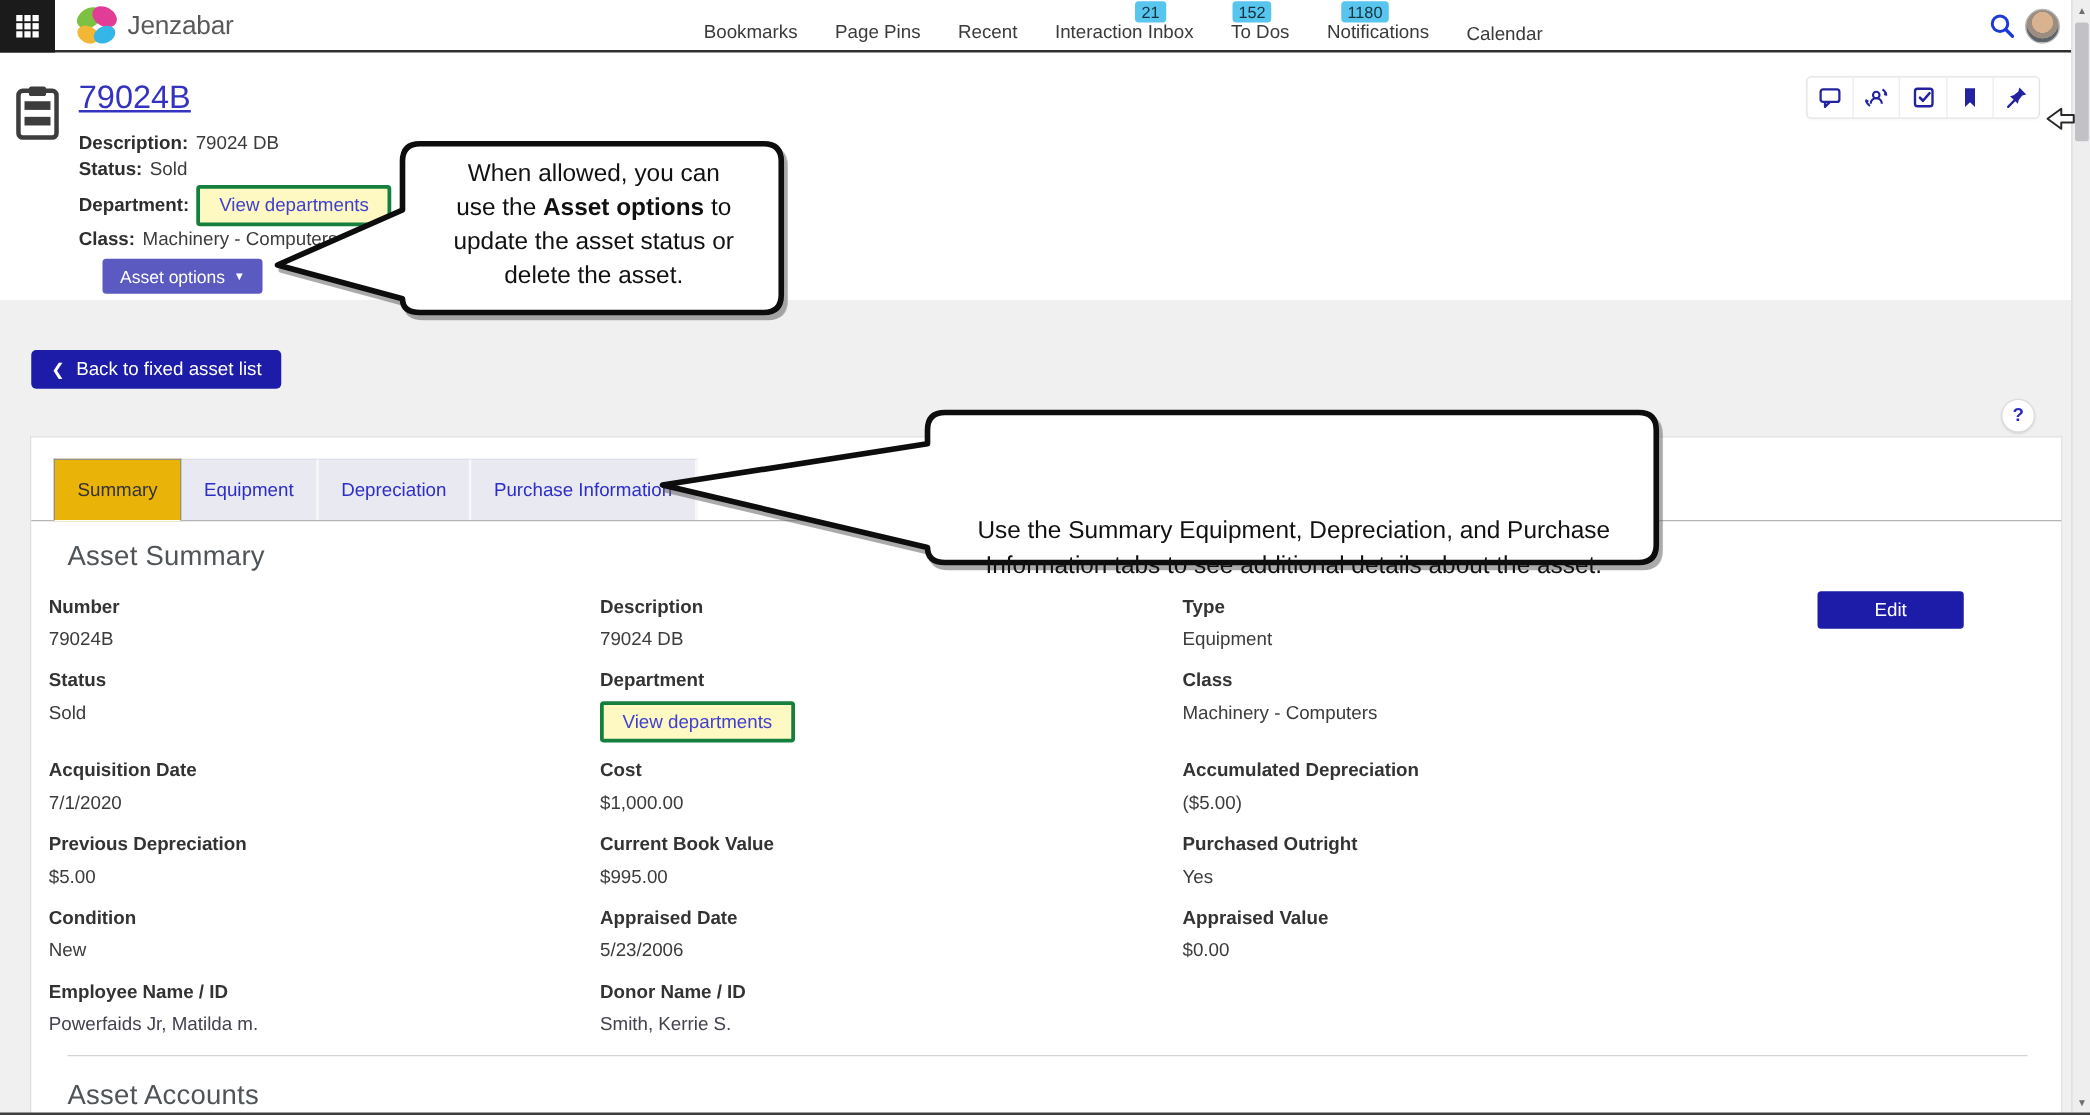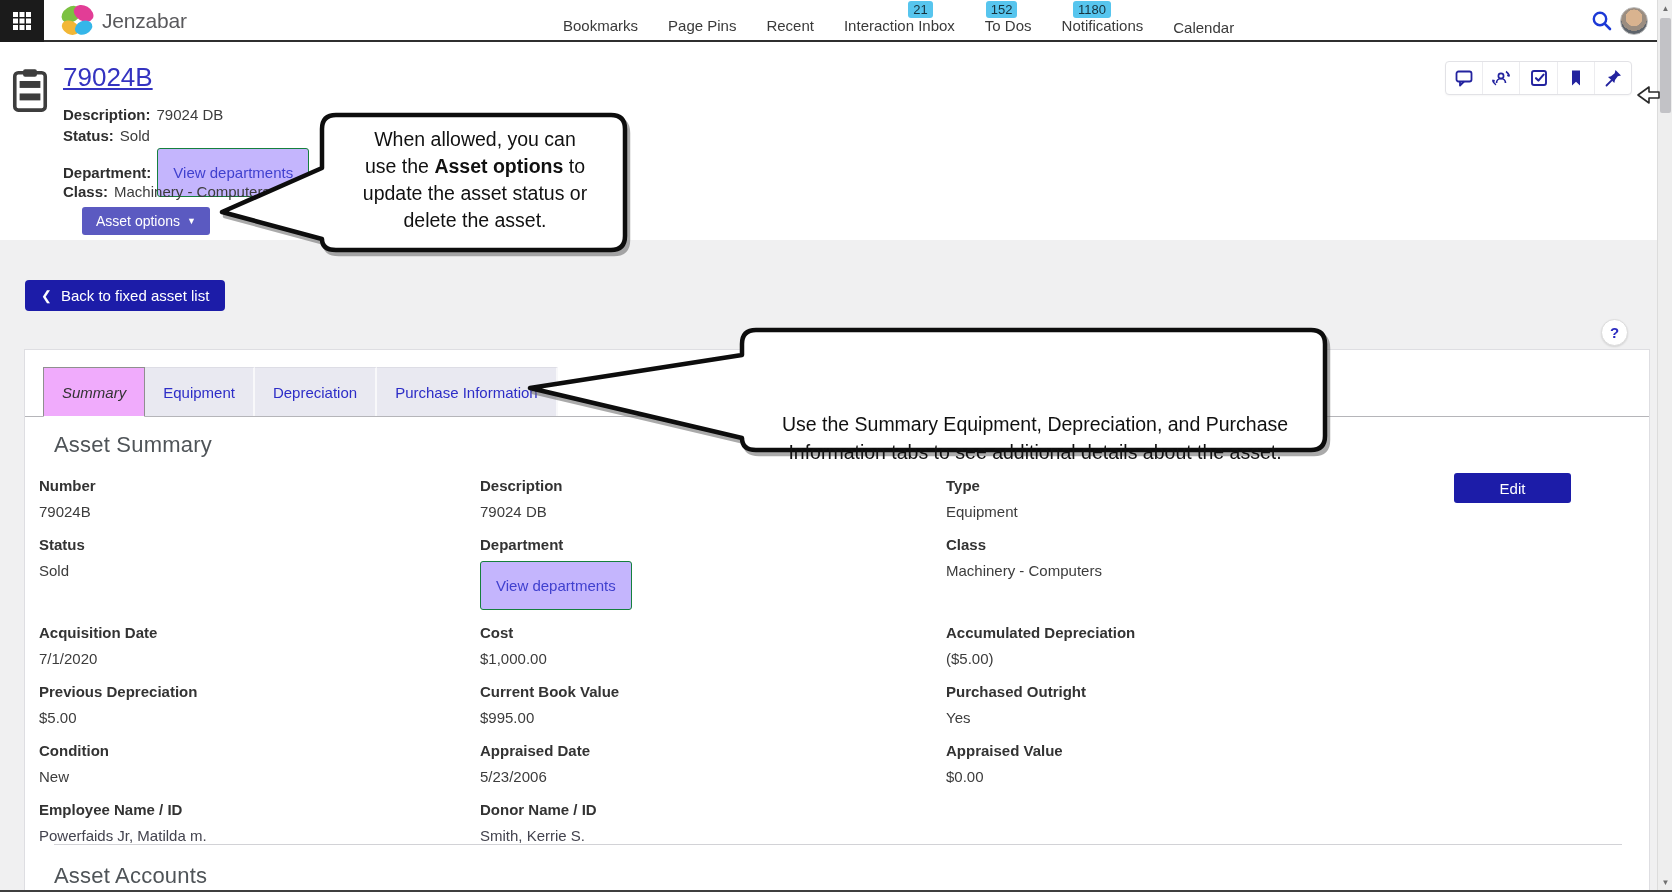--- a/index.html
+++ b/index.html
@@ -18,41 +18,41 @@
   .avatar { position:absolute; left:1620px; top:7px; width:28px; height:28px; border-radius:50%;
             background:radial-gradient(circle at 50% 38%, #d9b38f 0 40%, #9b8d80 41% 62%, #5e646b 63%);
             border:1px solid #bbb; cursor:pointer; }
 
   
   .asset-header { position:absolute; left:0; top:44px; width:1657px; height:196px; background:#fff; }
   .clipboard-icon { position:absolute; left:12px; top:24px; }
   .asset-title { position:absolute; left:63px; top:18px; font-size:26px; color:#3433c0; text-decoration:underline; cursor:pointer; }
   .hline { position:absolute; left:63px; font-size:15px; color:#3c3c3c; display:flex; align-items:center; gap:6px; }
   .hline b { color:#2e2e2e;text-align:center; }
-  .btn-outline { background:#c4b5fd; border:1px solid #15803d; border-radius:3px; color:#4040cf; font-size:15px; padding:15px 15px; cursor:pointer; font-family:inherit; }
+  .btn-outline { background:#fef9c3; border:3px solid #15803d; border-radius:3px; color:#4040cf; font-size:15px; padding:5px 15px; cursor:pointer; font-family:inherit; }
   .asset-options-btn { position:absolute; left:82px; top:163px; height:28px; background:#5b5ac1; color:#fff; border:none; border-radius:3px; font-size:14px; padding:0 14px; cursor:pointer; font-family:inherit; display:flex; align-items:center; gap:7px; }
   .caret { font-size:9px; }
 
   
   .mini-toolbar { position:absolute; left:1445px; top:17px; width:187px; height:34px; background:#fff; border:1px solid #e2e2e6; border-radius:4px; display:flex; box-shadow:0 1px 2px rgba(0,0,0,.04); }
   .mini-toolbar .tbtn { flex:1; display:flex; align-items:center; justify-content:center; border-right:1px solid #ececef; cursor:pointer; }
   .mini-toolbar .tbtn:last-child { border-right:none; }
 
   
   .grayzone { position:absolute; left:0; top:240px; width:1657px; height:652px; background:#f0f0f1; }
   .back-btn { position:absolute; left:25px; top:40px; height:31px; background:#1c1ca8; color:#fff; border:none; border-radius:4px; font-size:15px; padding:0 16px; cursor:pointer; font-family:inherit; display:flex; align-items:center; gap:9px; }
   .back-chevron { font-size:13px; }
   .help-btn { position:absolute; left:1601px; top:79px; width:27px; height:27px; border-radius:50%; background:#fff; border:1px solid #dcdcdc; box-shadow:0 1px 2px rgba(0,0,0,.12); color:#2b2bc0; font-weight:700; font-size:15px; display:flex; align-items:center; justify-content:center; cursor:pointer; }
 
   
   .card { position:absolute; left:24px; top:109px; width:1626px; height:560px; background:#fff; border:1px solid #dedee2; border-bottom:none; }
   .tabstrip { position:absolute; left:0; top:17px; width:100%; height:50px; border-bottom:1px solid #b5b5b9; display:flex; align-items:stretch; padding-left:18px; }
   .tab { font-size:15px; display:flex; align-items:center; padding:0 18px; cursor:pointer; }
   .tab.inactive { background:#e9e9f1; color:#2d2dc7; border-right:2px solid #f8f8fa; border-top:1px solid #dddde5; }
-  .tab.active { background:#f0abfc; color:#333; border:1px solid #8f8f8f; border-bottom:1px solid #fff; margin-bottom:-1px; z-index:2;font-style:italic; }
+  .tab.active { background:#eab308; color:#333; border:1px solid #8f8f8f; border-bottom:1px solid #fff; margin-bottom:-1px; z-index:2; }
   .section-heading { position:absolute; left:29px; top:82px; font-size:22px; font-weight:400; color:#4f5458; letter-spacing:.2px; }
   .edit-btn { position:absolute; left:1429px; top:123px; width:117px; height:30px; background:#1c1ca8; color:#fff; border:none; border-radius:3px; font-size:15px; cursor:pointer; font-family:inherit; }
 
   .fieldgrid { position:absolute; left:14px; top:126px; width:1390px; display:grid; grid-template-columns:441px 466px 483px; column-gap:0; }
   .field { margin-bottom:13px; min-height:45px; }
   .flabel { font-size:15px; font-weight:700; color:#333; line-height:20px; margin-bottom:6px; }
   .fvalue { font-size:15px; color:#3c3c3c; line-height:20px; }
   .fvalue a { color:#43434e; cursor:pointer; }
   .divider { position:absolute; left:29px; top:494px; width:1568px; border-top:1px solid #d2d2d6; }
   .accounts-heading { position:absolute; left:29px; top:513px; font-size:22px; font-weight:400; color:#4f5458; letter-spacing:.2px; }

